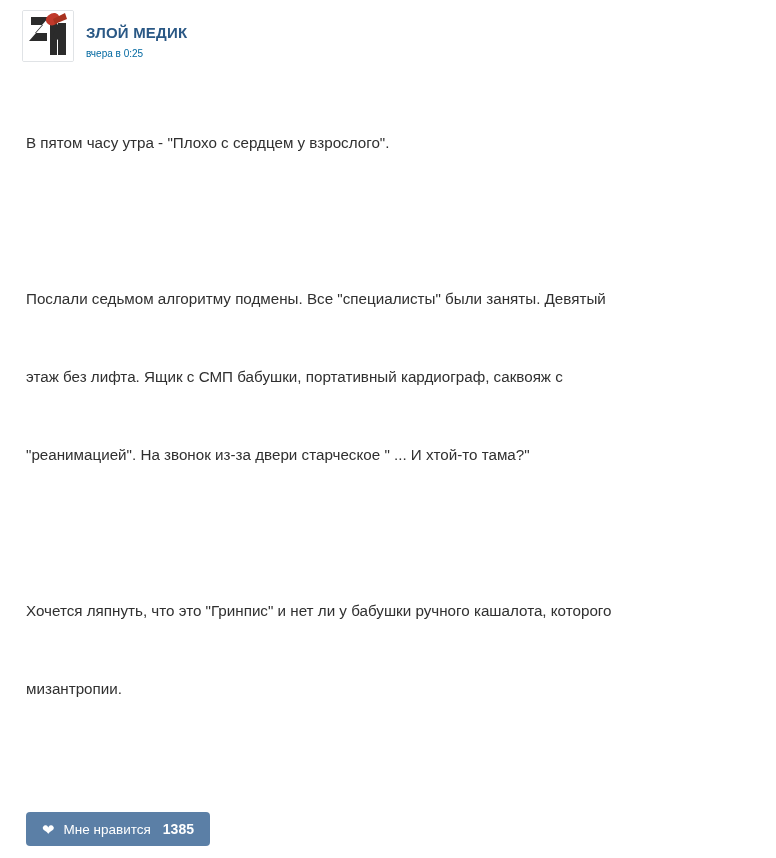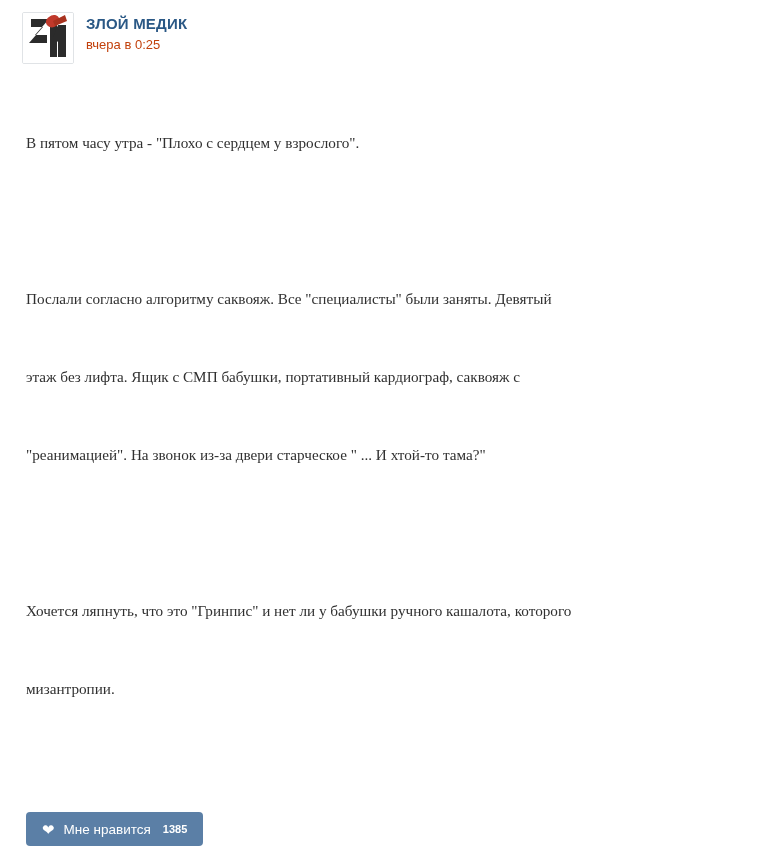--- a/index.html
+++ b/index.html
@@ -19,21 +19,21 @@
     width: 776px;
     height: 858px;
     position: relative;
     background: #ffffff;
     box-sizing: border-box;
   }
 
   
   .post-header {
     display: flex;
-    align-items: flex-start;
+    align-items: flex-end;
     padding: 12px 0 0 22px;
     height: 62px;
     box-sizing: border-box;
   }
 
   .avatar {
     width: 50px;
     height: 50px;
     background: #ffffff;
     border: 1px solid #e0e3e6;
@@ -58,22 +58,22 @@
 
   .author-name {
     font-size: 15px;
     font-weight: bold;
     color: #2a5885;
     letter-spacing: 0.2px;
     line-height: 18px;
   }
 
   .post-date {
-    font-size: 13px;
-    color: #c2410c;
+    font-size: 10px;
+    color: #0369a1;
     line-height: 16px;
     margin-top: 4px;
   }
 
   
   .post-body {
     padding: 16px 34px 0 26px;
     font-size: 15.2px;
     line-height: 26px;
     color: #303030;
@@ -81,21 +81,20 @@
 
   .para {
     margin: 0 0 26px 0;
     white-space: pre-wrap;
   }
   .para:last-child {
     margin-bottom: 0;
   }
   .line {
     display: block;
-    font-family: Liberation Serif, serif;
   }
 
   
   .post-footer {
     position: absolute;
     left: 26px;
     bottom: 12px;
   }
 
   .like-button {
@@ -117,21 +116,21 @@
     font-size: 15px;
     color: #ffffff;
   }
   .like-label {
     font-weight: normal;
     text-align: center;
   }
   .like-count {
     margin-left: 12px;
     font-weight: bold;
-    font-size: 11px;
+    font-size: 14px;
   }
 </style>
 </head>
 <body>
 
 <div class="post">
 
   <div class="post-header">
     <div class="avatar">
       <svg viewBox="0 0 50 50" aria-hidden="true">
@@ -149,21 +148,21 @@
     </div>
   </div>
 
   <div class="post-body">
 
     <div class="para">
       <span class="line">В пятом часу утра - "Плохо с сердцем у взрослого".</span>
     </div>
 
     <div class="para">
-      <span class="line">Послали согласно алгоритму саквояж. Все "специалисты" были заняты. Девятый</span>
+      <span class="line">Послали седьмом алгоритму подмены. Все "специалисты" были заняты. Девятый</span>
       <span class="line">этаж без лифта. Ящик с СМП бабушки, портативный кардиограф, саквояж с</span>
       <span class="line">"реанимацией". На звонок из-за двери старческое " ... И хтой-то тама?"</span>
     </div>
 
     <div class="para">
       <span class="line">Хочется ляпнуть, что это "Гринпис" и нет ли у бабушки ручного кашалота, которого</span>
       <span class="line">мизантропии.</span>
     </div>
 
   </div>

